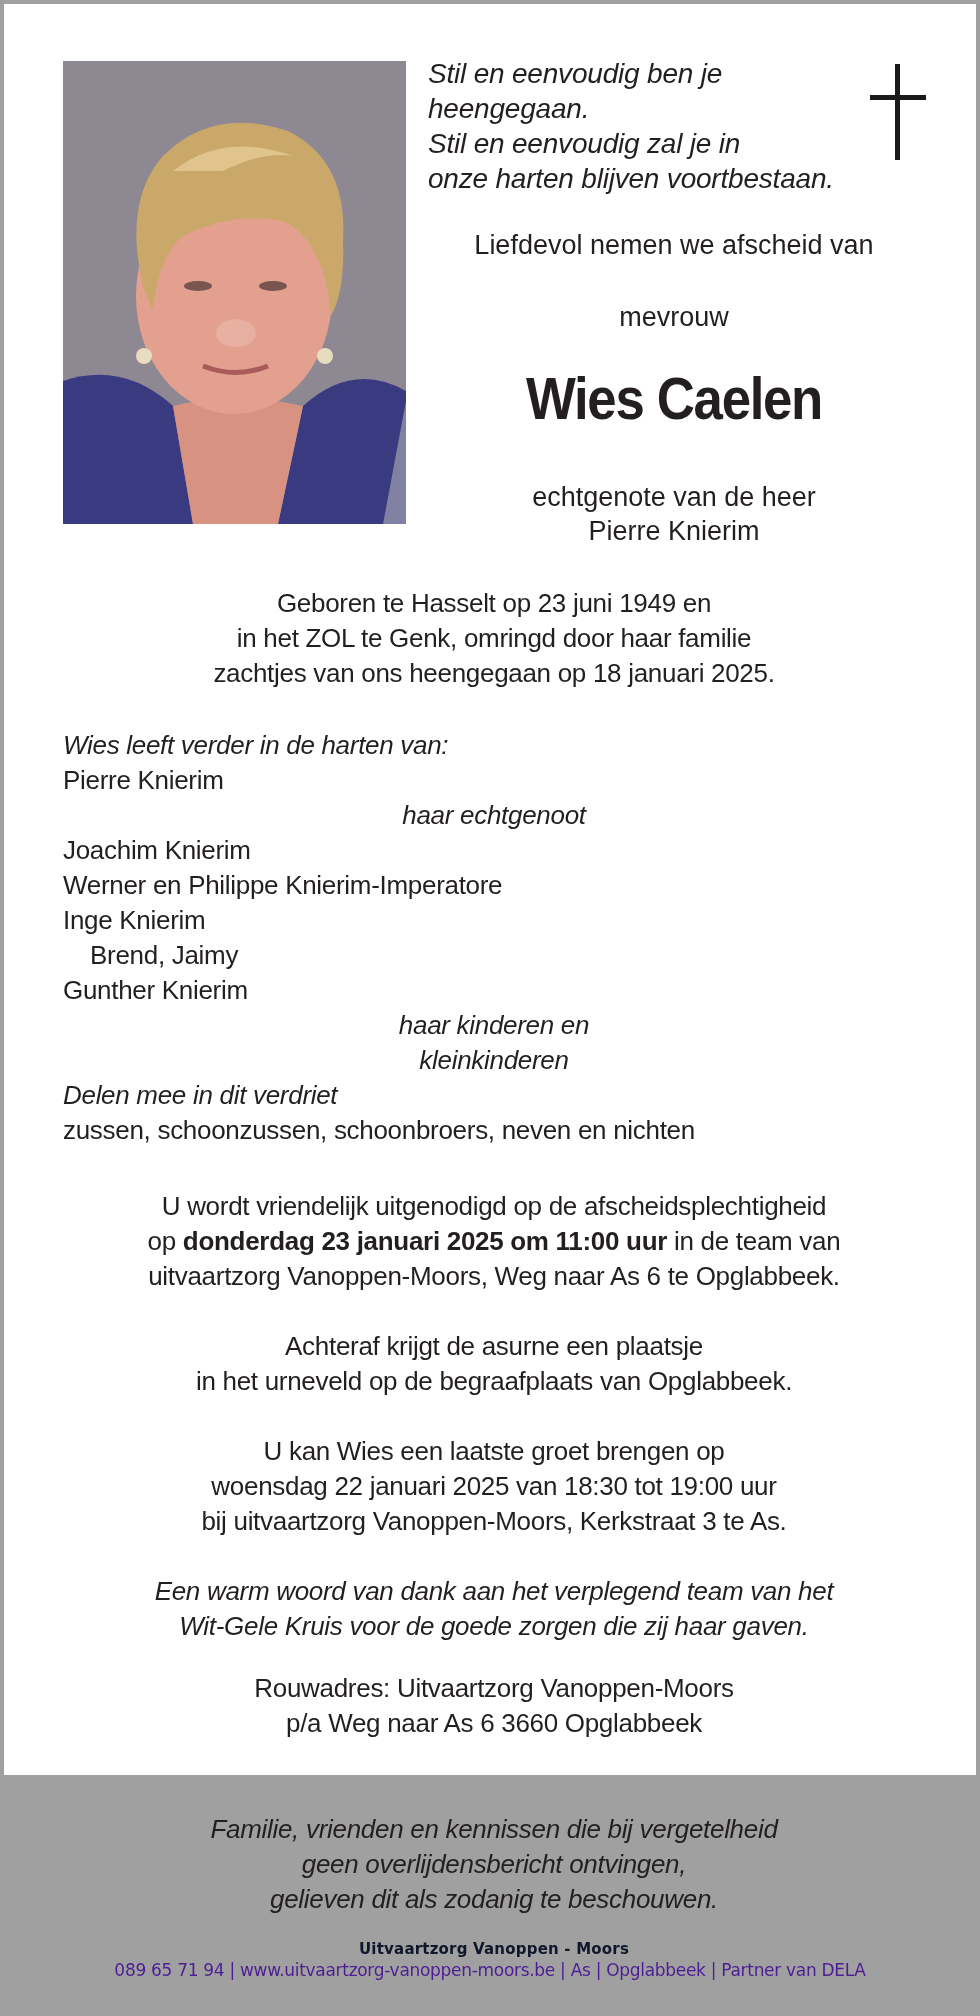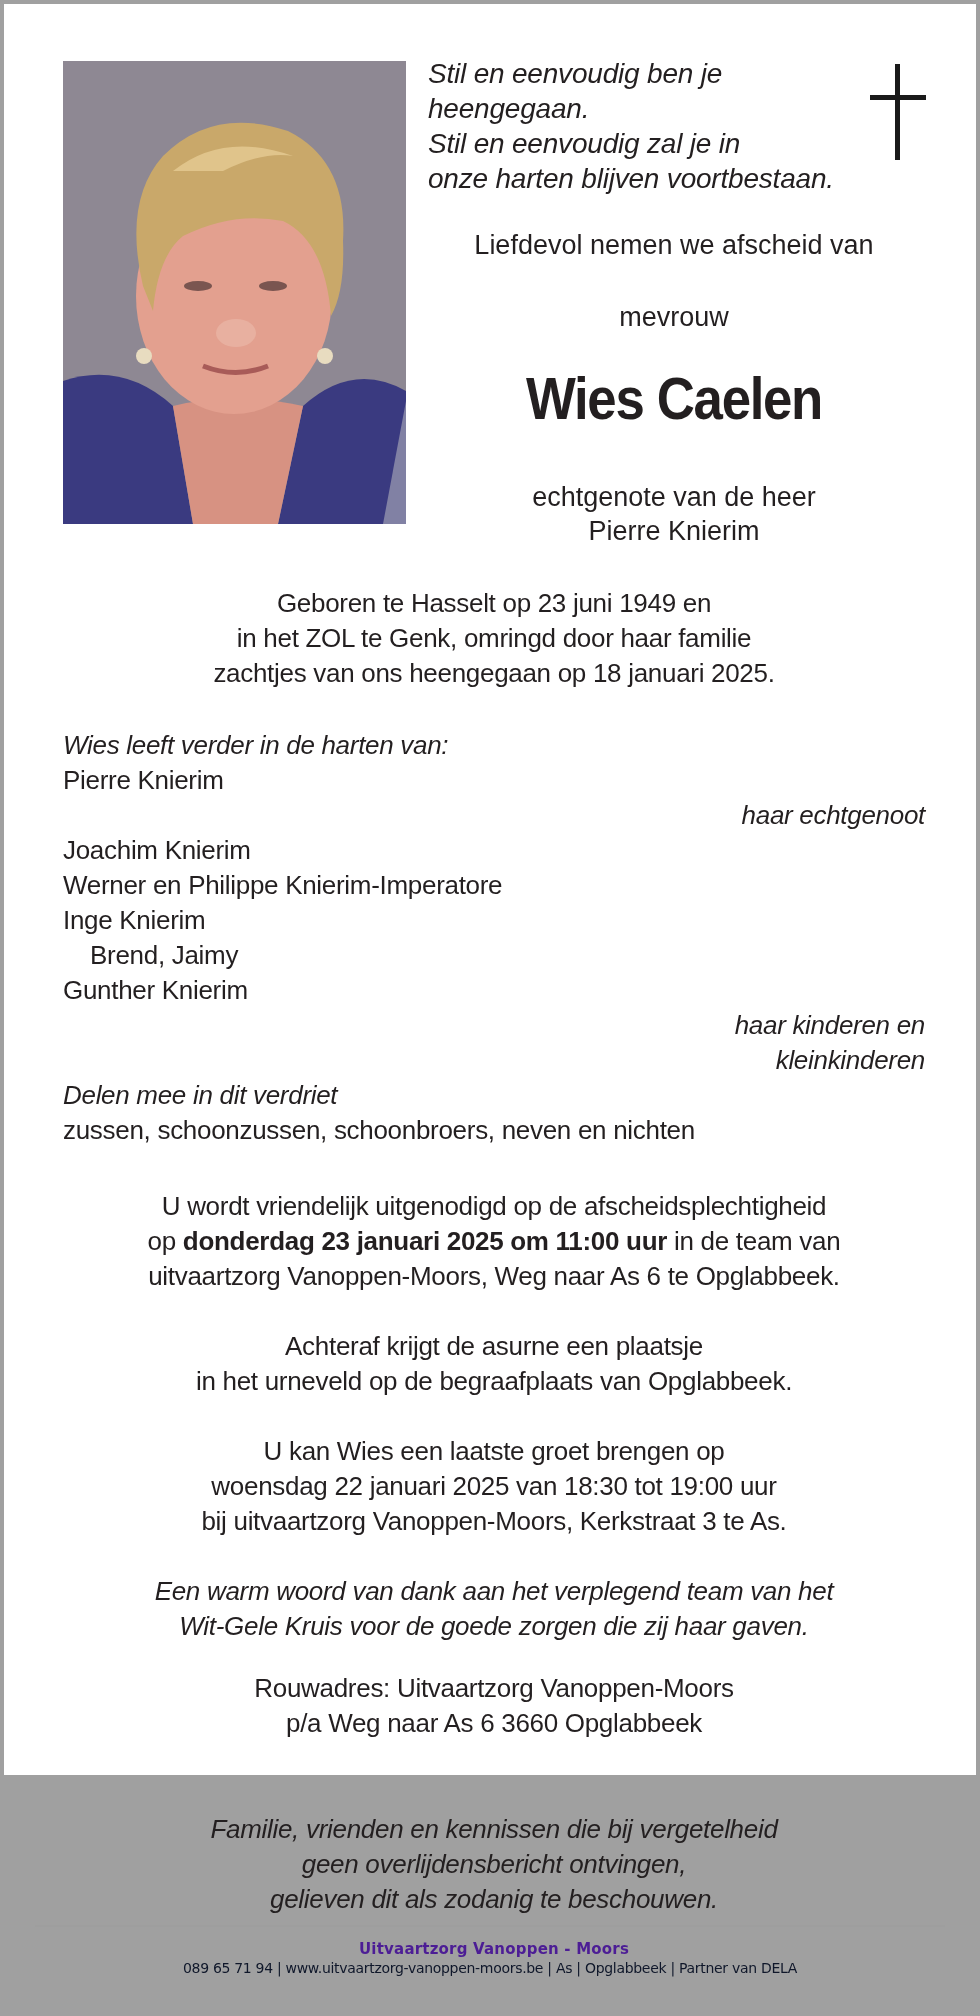--- a/index.html
+++ b/index.html
@@ -58,21 +58,21 @@
   .spouse { top: 476px; line-height: 34px; }
   .block {
     position: absolute;
     left: 59px; width: 862px;
     font-size: 26px;
     line-height: 35px;
     letter-spacing: -0.3px;
   }
   .centered { text-align: center; }
   .ital { font-style: italic; }
-  .right { text-align: right; }
+  .right { text-align: center; }
   .indent { padding-left: 27px; }
   .bold { font-weight: bold; }
   .birth { top: 582px; }
   .family { top: 724px; }
   .family .row { height: 35px; white-space: nowrap; }
   .invite { top: 1185px; }
   .after { top: 1325px; }
   .visit { top: 1430px; }
   .thanks { top: 1570px; }
   .address { top: 1667px; }
@@ -83,22 +83,22 @@
     width: 910px; height: 2px;
     background: #9e9e9e;
   }
   .footer {
     position: absolute;
     left: 0; top: 1940px;
     width: 980px;
     text-align: center;
     font-family: "DejaVu Sans", sans-serif;
   }
-  .footer .fname { font-size: 15px; font-weight: bold; letter-spacing: 0.2px; color: #4c1d95; padding-left: 8px; }
-  .footer .finfo { font-size: 14px; color: #0f172a; margin-top: 2px; letter-spacing: -0.3px; }
+  .footer .fname { font-size: 15px; font-weight: bold; letter-spacing: 0.2px; color: #0f172a; padding-left: 8px; }
+  .footer .finfo { font-size: 17px; color: #4c1d95; margin-top: 2px; letter-spacing: -0.3px; }
 </style>
 </head>
 <body>
 
 <div class="card">
 
   <div class="photo" title="Portret Wies Caelen">
     <svg width="343" height="463" viewBox="0 0 343 463">
       <rect width="343" height="463" fill="#8e8893"></rect>
 

